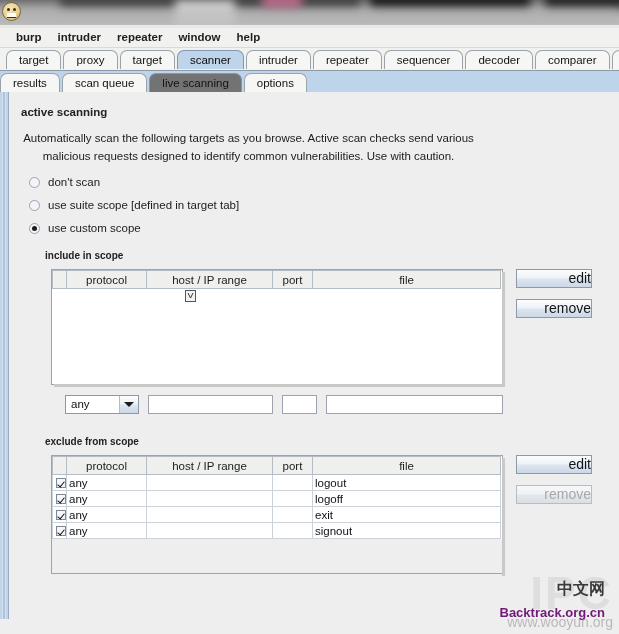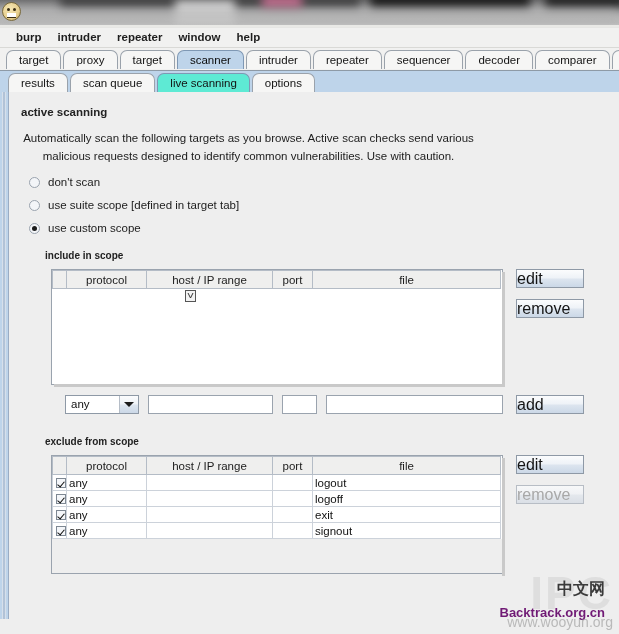--- a/index.html
+++ b/index.html
@@ -126,42 +126,41 @@
     color: #0b0b0b;
   }
 
   
   .subtabstrip {
     position: relative;
     height: 22px;
     background: #bed4ea;
     display: flex;
     align-items: flex-end;
-    padding-left: 8px;
     box-sizing: border-box;
     border-top: 1px solid #8e9aa6;
     text-align: right;
   }
   .subtab {
     height: 19px;
     line-height: 19px;
     padding: 0 12px;
     margin-right: 2px;
     font-size: 11.5px;
     color: #131313;
     background: #f6f6f5;
     border: 1px solid #9aa2ab;
     border-bottom: none;
     border-radius: 7px 7px 0 0;
     white-space: nowrap;
     cursor: default;
     box-sizing: border-box;
   }
   .subtab.selected {
-    background: #5eead4;
+    background: #737373;
     border-color: #7f98b4;
   }
 
   
   .content-wrap {
     position: relative;
     height: 527px;
     background: #bed4ea;
     box-sizing: border-box;
     padding: 0 0 0 6px;
@@ -304,24 +303,24 @@
   }
   .shadow-b {
     position: absolute;
     left: 2px; right: -3px; bottom: -3px;
     height: 3px;
     background: #c9c9c9;
   }
 
   
   .btn {
-    width: 68px; height: 19px;
+    width: 76px; height: 19px;
     line-height: 17px;
-    text-align: left;
-    font-size: 16px;
+    text-align: right;
+    font-size: 14px;
     color: #141414;
     background: linear-gradient(to bottom,#fbfcfd 0%,#eef2f7 48%,#dde5ef 52%,#cbd8e7 100%);
     border: 1px solid #8e99a6;
     box-sizing: border-box;
     cursor: default;
     user-select: none;
   }
   .btn.disabled {
     color: #a8a8a8;
     background: linear-gradient(to bottom,#f7f8f9 0%,#eff1f4 48%,#e4e8ed 52%,#dadfe6 100%);
@@ -529,21 +528,20 @@
           <div style="width:14px;"></div>
           <div class="combo">
             <span class="val">any</span>
             <span class="arrowbox">
                 <span class="caret"></span>
               </span>
           </div>
           <input class="tinput in-host" type="text" placeholder="" style="">
           <input class="tinput in-port" type="text" placeholder="" style="">
           <input class="tinput in-file" type="text" placeholder="" style="">
-          <div class="btn" style="margin-left:13px;">add</div>
 
           <svg class="mousecursor" viewBox="0 0 11 13">
             <rect x="0.5" y="0.5" width="10" height="11" fill="#f3f3f3" stroke="#555" stroke-width="1"></rect>
             <path d="M3 3 L5.5 8 L8 3" fill="none" stroke="#333" stroke-width="1"></path>
           </svg>
         </div>
       </div>
 
       <div class="scope-head" style="margin-top:22px;">exclude from scope</div>
 

